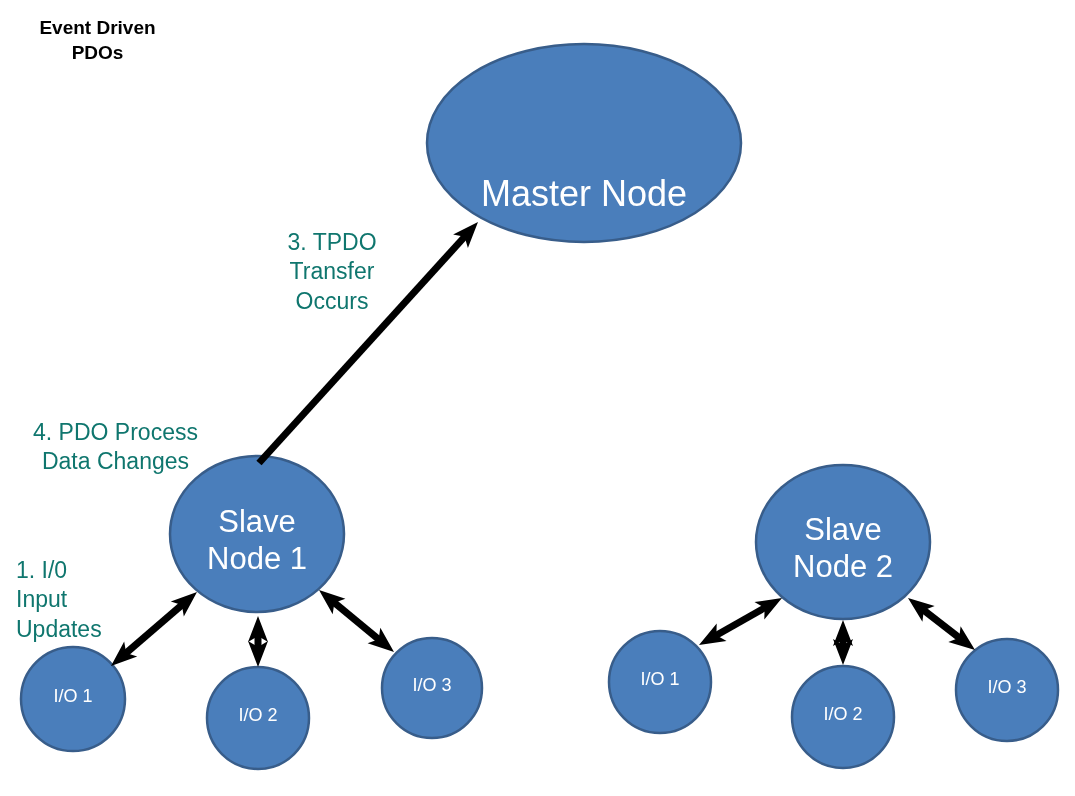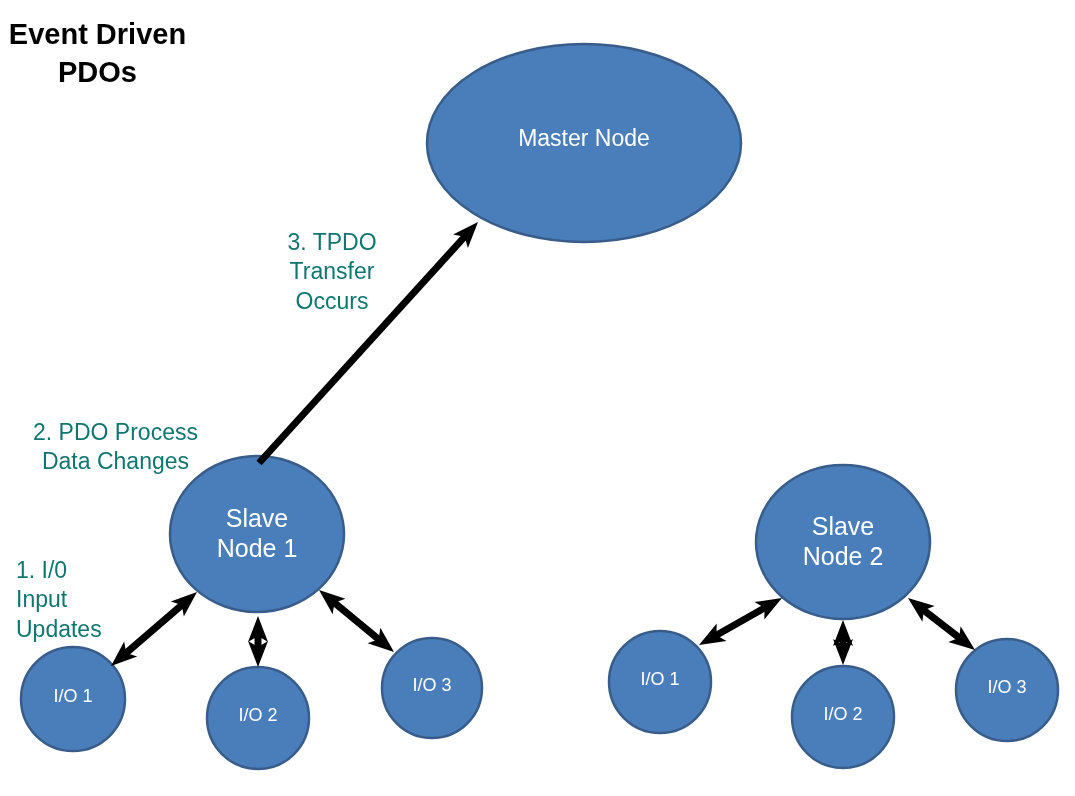--- a/index.html
+++ b/index.html
@@ -27,45 +27,46 @@
   .node-label {
     position: absolute;
     color: #ffffff;
     text-align: center;
     line-height: 1.18;
     pointer-events: none;
     white-space: pre-line;
     font-family: "Liberation Sans", sans-serif;
   }
   .node-label.big {
-    font-size: 23px;
+    font-size: 36px;
+    margin-top: 48px;
   }
   .node-label.mid {
-    font-size: 25px;
+    font-size: 31px;
   }
   .node-label.small {
     font-size: 18px;
   }
   .anno {
     position: absolute;
     color: #0f766e;
     font-size: 23px;
     line-height: 1.28;
     text-align: center;
     white-space: pre-line;
     font-family: "Liberation Sans", sans-serif;
   }
   .anno.left-align {
     text-align: left;
     margin-top: 16px;
   }
   .title {
     position: absolute;
     color: #000000;
-    font-size: 29px;
+    font-size: 19px;
     font-weight: bold;
     line-height: 1.30;
     text-align: center;
     white-space: pre-line;
     font-family: "Liberation Sans", sans-serif;
   }
 </style>
 </head>
 <body>
 
@@ -134,20 +135,20 @@
       <div class="node-label small" style="left: 207px; width: 102px; top: 705px;">I/O 2</div>
       <div class="node-label small" style="left: 382px; width: 100px; top: 675px;">I/O 3</div>
       <div class="node-label small" style="left: 609px; width: 102px; top: 669px;">I/O 1</div>
       <div class="node-label small" style="left: 792px; width: 102px; top: 704px;">I/O 2</div>
       <div class="node-label small" style="left: 956px; width: 102px; top: 677px;">I/O 3</div>
     </div>
   <div id="anno-layer">
       <div class="anno" style="left: 252px; top: 228px; width: 160px;">3. TPDO
 Transfer
 Occurs</div>
-      <div class="anno" style="left: 18px; top: 418px; width: 195px;">2. PDO Process
+      <div class="anno" style="left: 18px; top: 418px; width: 195px;">4. PDO Process
 Data Changes</div>
       <div class="anno left-align" style="left: 16px; top: 540px; width: 110px;">1. I/0
 Input
 Updates</div>
     </div>
 
 </div>
 
 </body></html>

